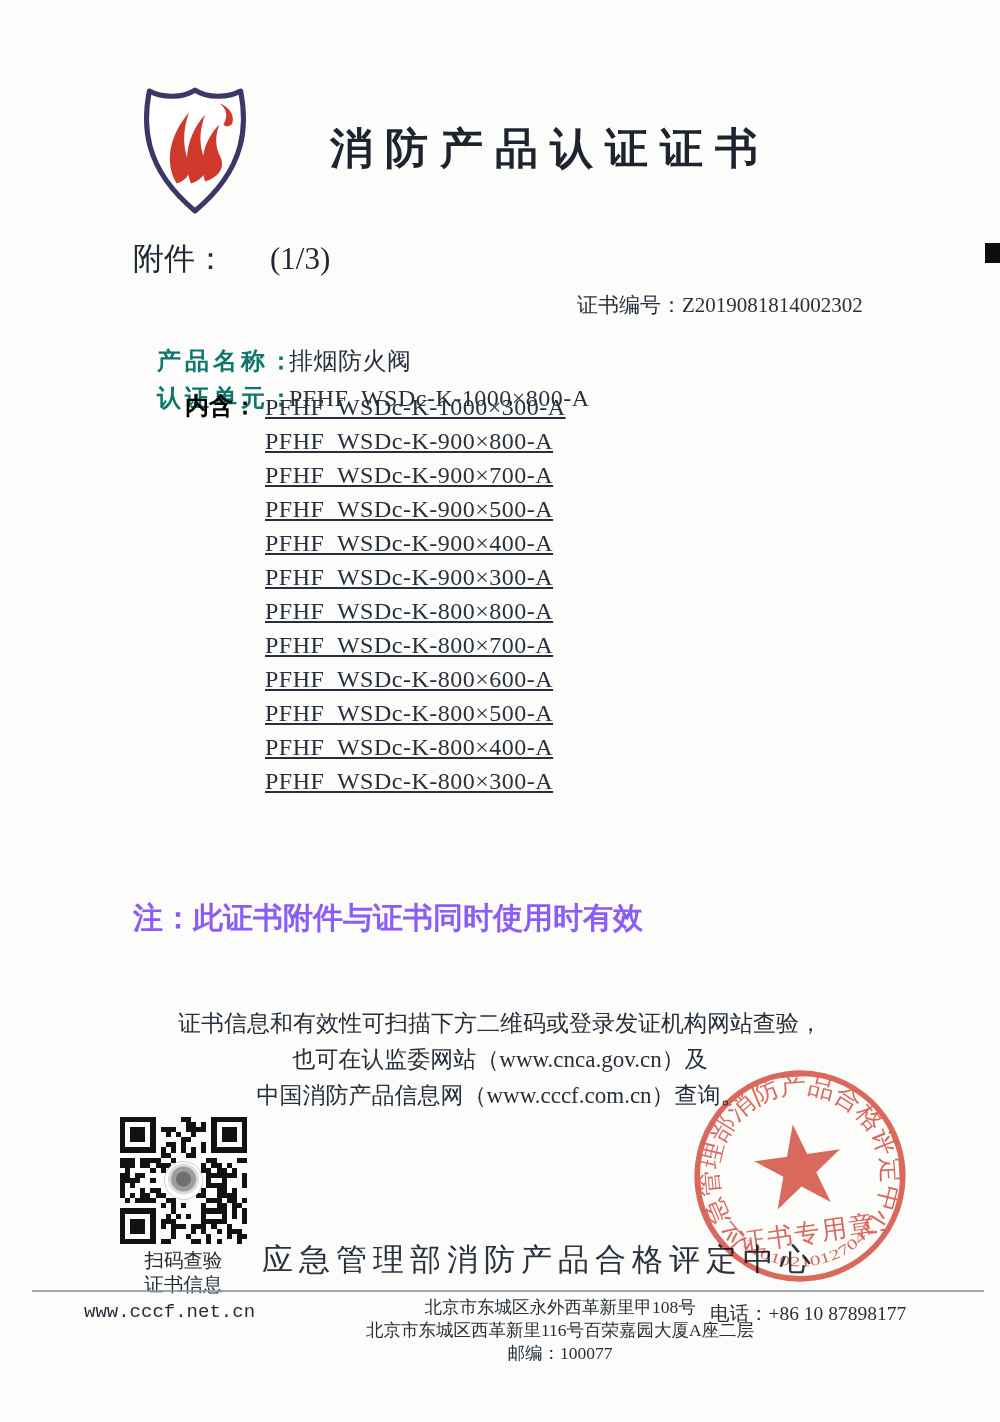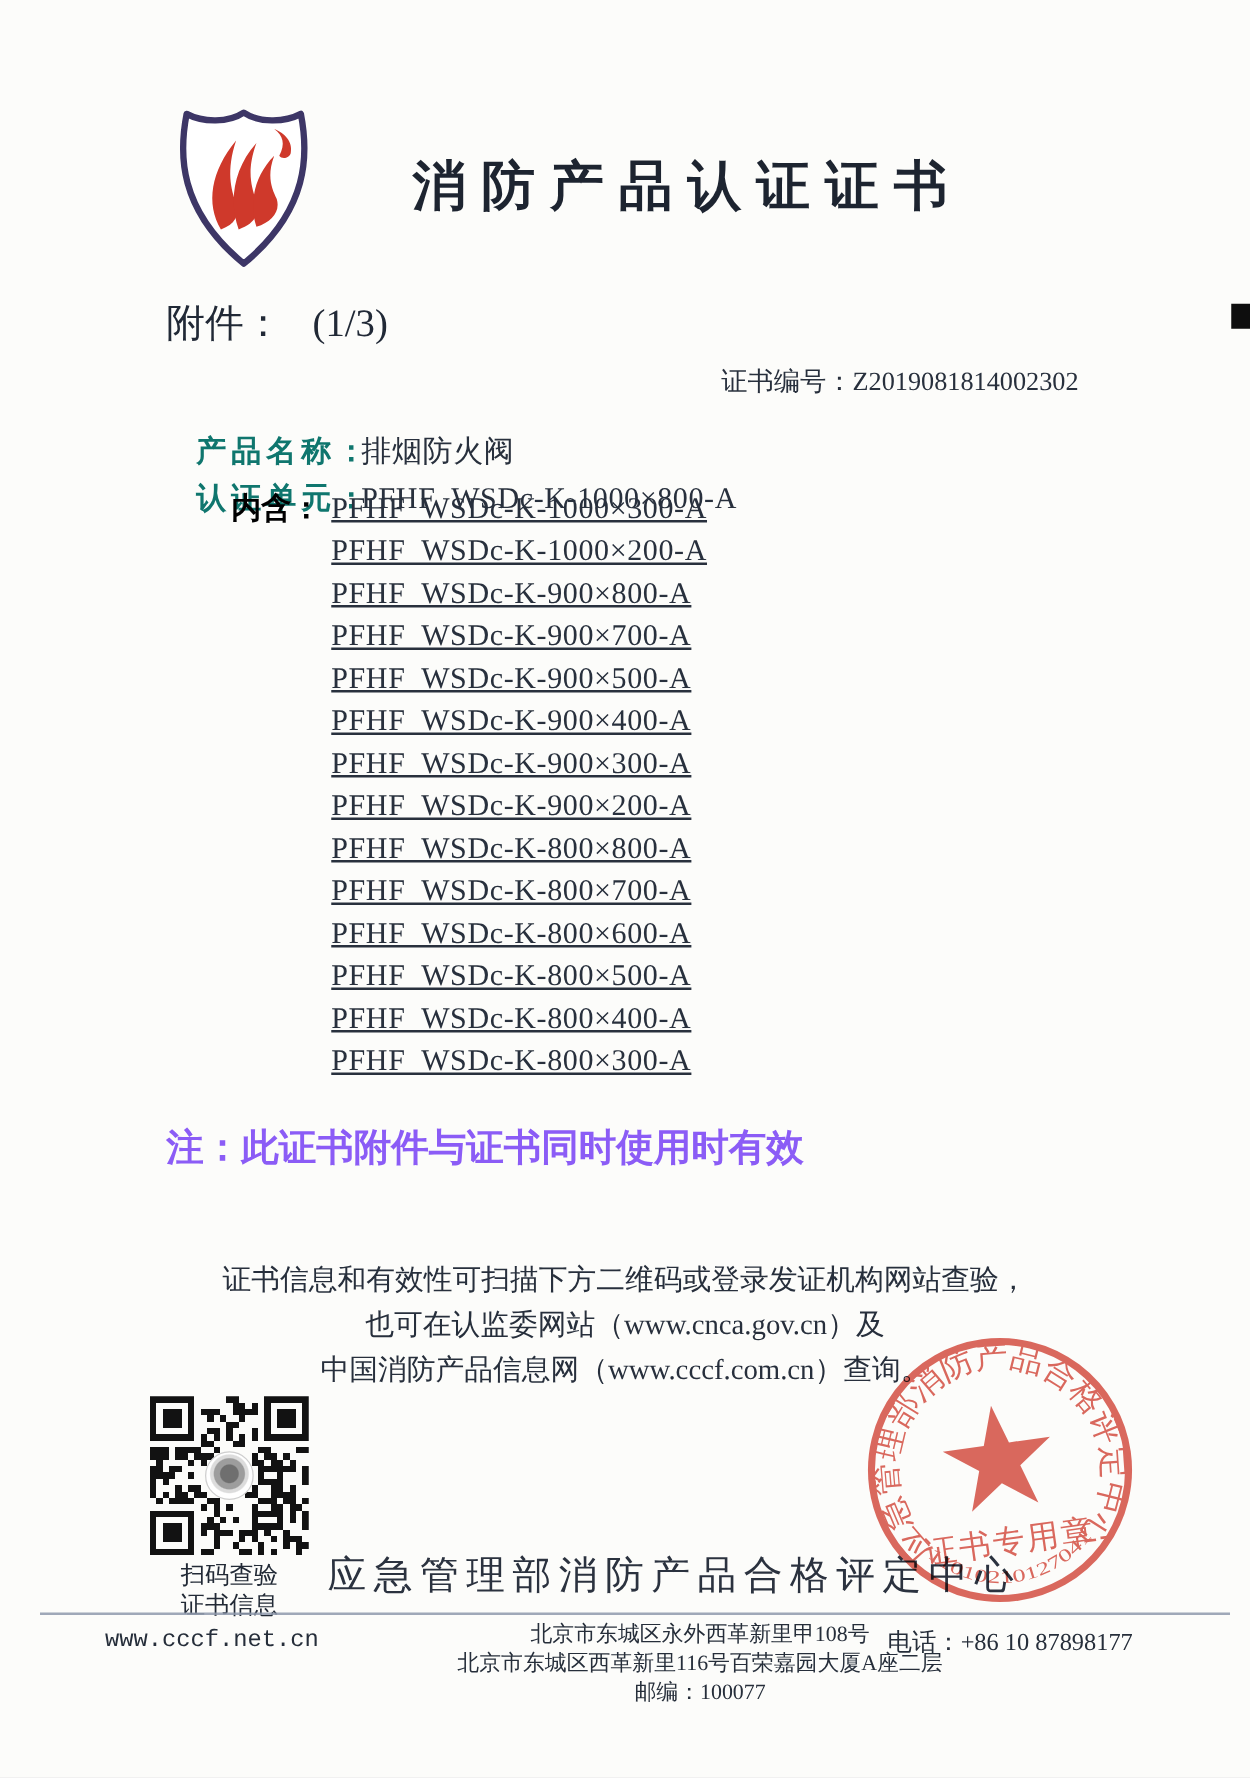--- a/index.html
+++ b/index.html
@@ -13,21 +13,21 @@
   .abs { position:absolute; }
 
   .logo { left:138px; top:84px; width:114px; height:132px; }
 
   .title {
     left:330px; top:120px; font-size:43px; font-weight:600;
     letter-spacing:12px; color:#1d2430;
   }
 
   .attachment { left:133px; top:238px; font-size:31px; color:#20283490; color:#212936; }
-  .attachment .val { margin-left:24px; }
+  .attachment .val { margin-left:44px; }
 
   .certno { left:577px; top:291px; font-size:21px; }
 
   .field-row { left:133px; font-size:24px; white-space:pre; }
   .flabel { display:inline-block; width:132px; font-weight:700; letter-spacing:4px; color:#0f766e; }
   .contains-label { left:133px; top:390px; width:124px; text-align:right; font-size:24px; font-weight:700; color:#000000; }
 
   .model-list { left:265px; top:390px; font-size:24px; line-height:34px; }
   .model-list div { white-space:pre; letter-spacing:0.5px;text-decoration:underline; }
   .model { white-space:pre; letter-spacing:0.5px; }
@@ -90,27 +90,25 @@
   </div>
 
   <div class="abs field-row" style="top:355px;">
     <span class="flabel hei">认证单元：</span><span class="model">PFHF  WSDc-K-1000×800-A</span>
   </div>
 
   <div class="abs contains-label hei">内含：</div>
 
   <div class="abs model-list">
     <div>PFHF  WSDc-K-1000×300-A</div>
-    <div>PFHF  WSDc-K-1000×200-A</div>
     <div>PFHF  WSDc-K-900×800-A</div>
     <div>PFHF  WSDc-K-900×700-A</div>
     <div>PFHF  WSDc-K-900×500-A</div>
     <div>PFHF  WSDc-K-900×400-A</div>
     <div>PFHF  WSDc-K-900×300-A</div>
-    <div>PFHF  WSDc-K-900×200-A</div>
     <div>PFHF  WSDc-K-800×800-A</div>
     <div>PFHF  WSDc-K-800×700-A</div>
     <div>PFHF  WSDc-K-800×600-A</div>
     <div>PFHF  WSDc-K-800×500-A</div>
     <div>PFHF  WSDc-K-800×400-A</div>
     <div>PFHF  WSDc-K-800×300-A</div>
   </div>
 
   <div class="abs note hei">注：此证书附件与证书同时使用时有效</div>
 

